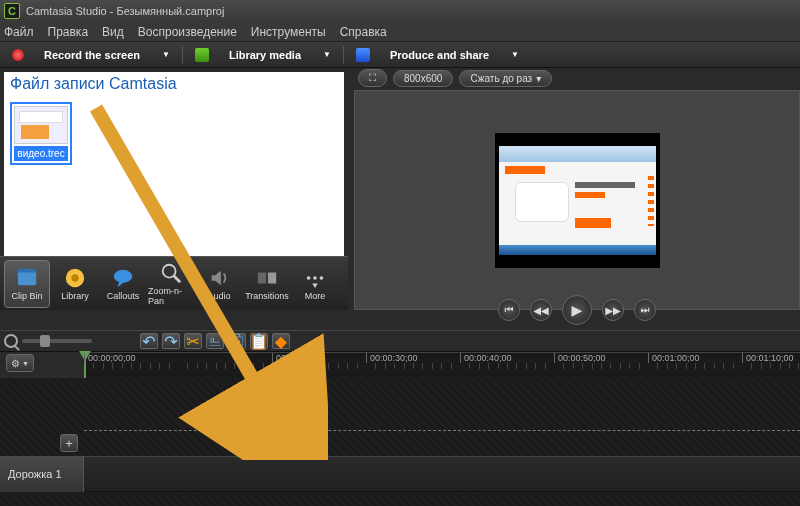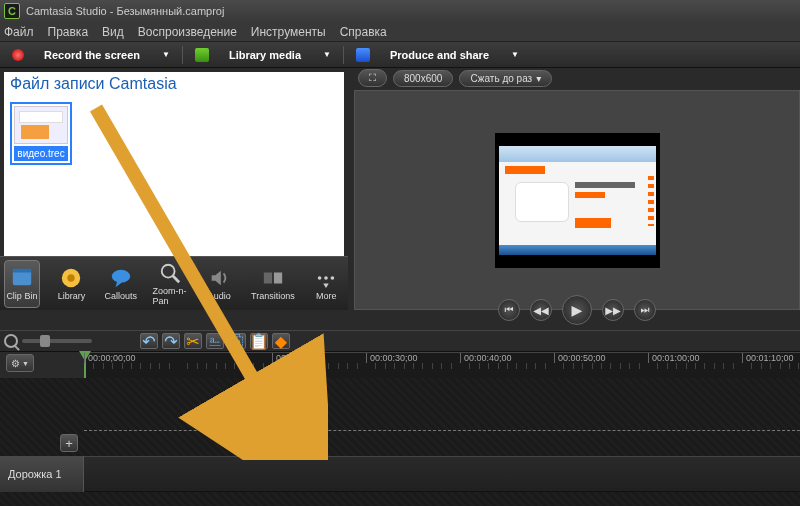--- a/index.html
+++ b/index.html
@@ -37,21 +37,21 @@
 .preview-page { width: 157px; height: 109px; background: #f5f5f5; position: relative; }
 .pp-top { position:absolute; top:0; left:0; right:0; height:16px; background: linear-gradient(#d0e4f5,#a0c4e5); }
 .pp-orange { position:absolute; top:20px; left:6px; width:40px; height:8px; background:#f60; }
 .pp-prod { position:absolute; top:36px; left:16px; width:54px; height:40px; background:#fff; border:1px solid #ddd; border-radius:6px; }
 .pp-txt1 { position:absolute; top:36px; left:76px; width:60px; height:6px; background:#666; }
 .pp-price { position:absolute; top:46px; left:76px; width:30px; height:6px; background:#f60; }
 .pp-btn { position:absolute; top:72px; left:76px; width:36px; height:10px; background:#f60; }
 .pp-taskbar { position:absolute; bottom:0; left:0; right:0; height:10px; background: linear-gradient(#4a90d0,#1a5090); }
 .pp-side { position:absolute; top:30px; right:2px; width:6px; height:50px; background:repeating-linear-gradient(#f60 0 4px, transparent 4px 8px); }
 
-.tool-tabs { position: absolute; top: 256px; left: 0; width: 348px; height: 54px; background: linear-gradient(#3a3a3a,#222); display: flex; align-items: center; padding: 0 4px; gap: 14px; border-top: 1px solid #555; }
+.tool-tabs { position: absolute; top: 256px; left: 0; width: 348px; height: 54px; background: linear-gradient(#3a3a3a,#222); display: flex; align-items: center; padding: 0 4px; gap: 2px; border-top: 1px solid #555; }
 .ttab { width: 46px; height: 48px; display: flex; flex-direction: column; align-items: center; justify-content: center; color: #ddd; font-size: 9px; gap: 2px; border-radius: 4px; }
 .ttab.active { background: linear-gradient(#5a5a5a,#3a3a3a); border: 1px solid #777; }
 .ttab svg { width: 24px; height: 22px; }
 
 .transport { position: absolute; top: 295px; left: 358px; right: 4px; height: 30px; display: flex; align-items: center; justify-content: center; gap: 10px; }
 .tctl { width: 22px; height: 22px; border-radius: 50%; background: radial-gradient(#555,#222); border: 1px solid #666; display: flex; align-items: center; justify-content: center; color: #ddd; font-size: 10px; }
 .tctl.play { width: 30px; height: 30px; font-size: 14px; }
 
 .tool-row { position: absolute; top: 330px; left: 0; right: 0; height: 22px; background: #2a2a2a; display: flex; align-items: center; padding: 0 4px; gap: 4px; border-top: 1px solid #444; border-bottom: 1px solid #111; }
 .mini-ico { width: 18px; height: 16px; background: linear-gradient(#555,#333); border: 1px solid #666; border-radius: 2px; display: flex; align-items: center; justify-content: center; }

